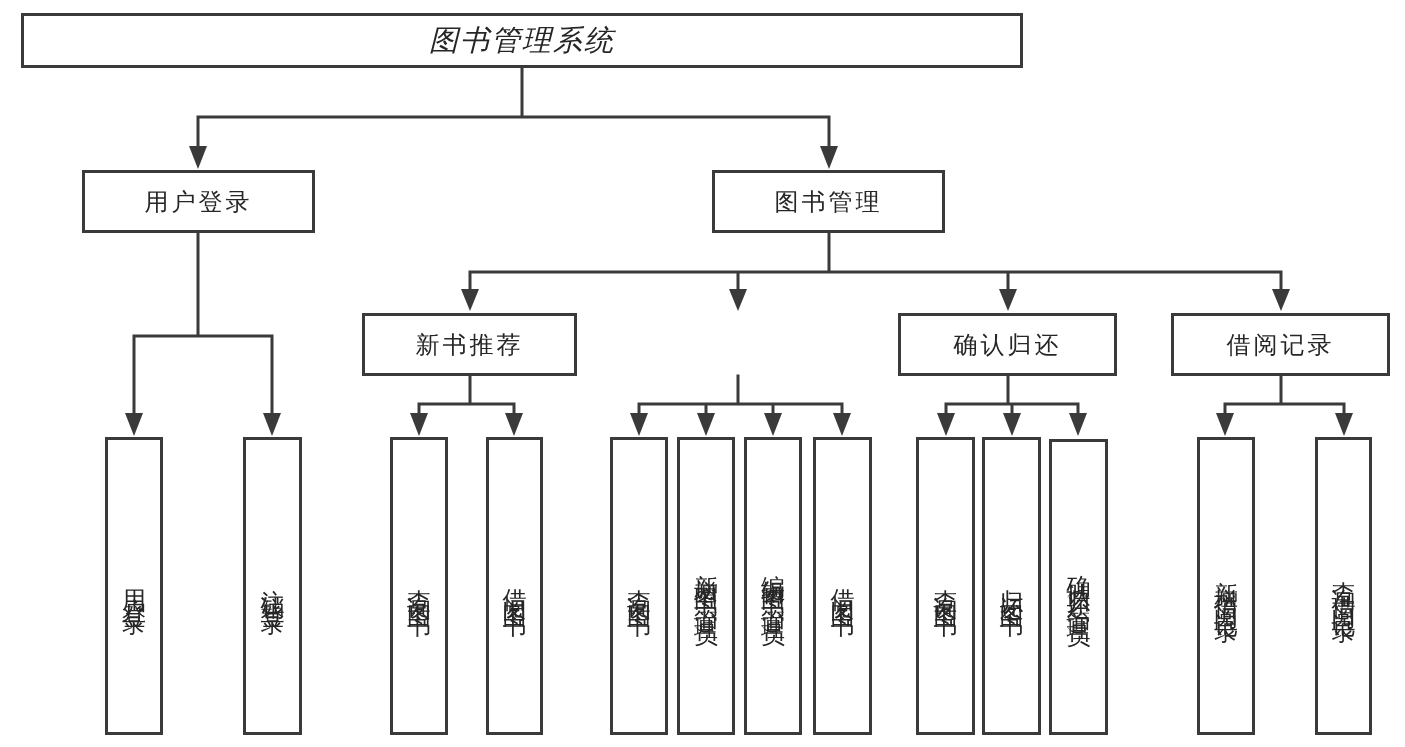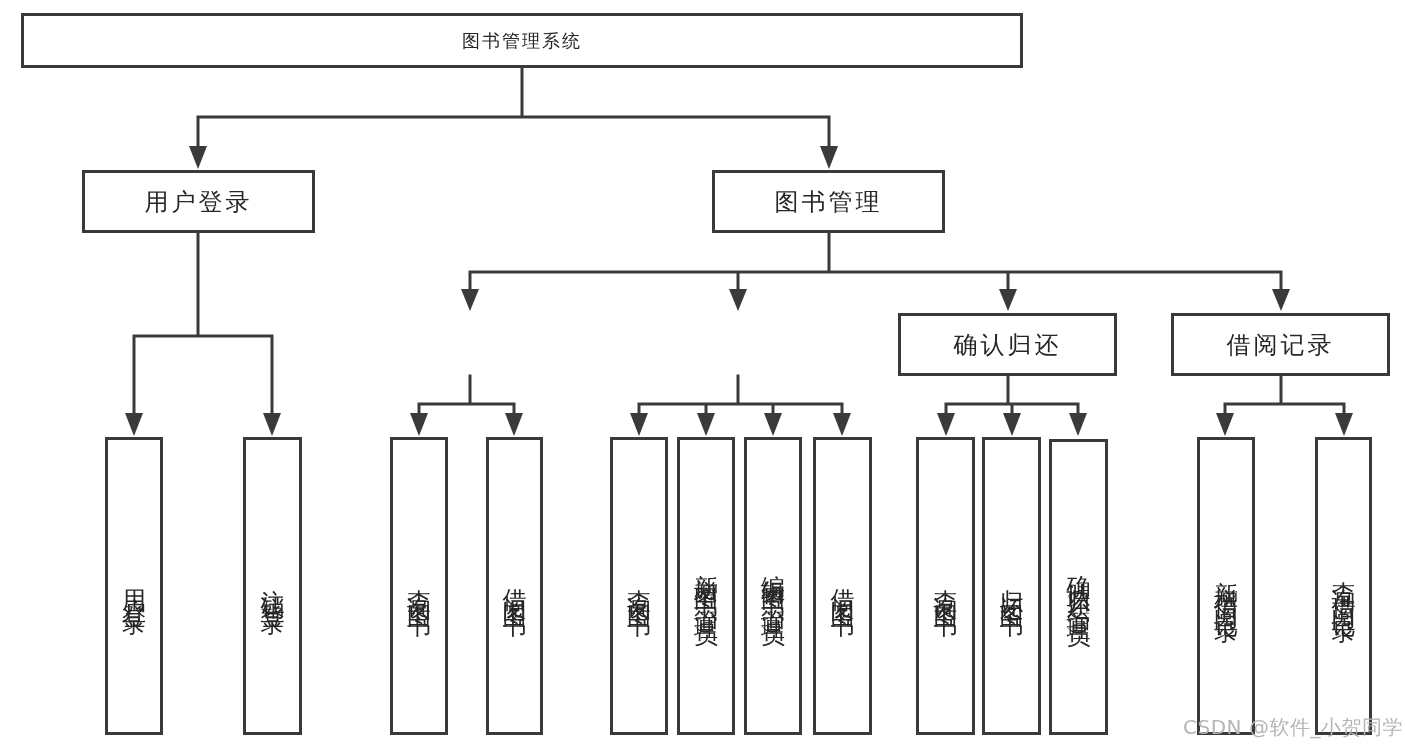--- a/index.html
+++ b/index.html
@@ -43,22 +43,23 @@
     color: var(--text);
     z-index: 2;
   }
   .node.h span {
     font-size: 24px;
     letter-spacing: 3px;
     white-space: nowrap;
     line-height: 1;
   }
   .node.root span {
-    font-size: 18px;
+    font-size: 29px;
     letter-spacing: 2px;
+    font-style: italic;
   }
   .node.v span {
     writing-mode: vertical-rl;
     text-orientation: mixed;
     font-size: 24px;
     letter-spacing: 8px;
     line-height: 1;
   }
   .node.v.long span {
     letter-spacing: 7px;
@@ -126,20 +127,23 @@
     <span>图书管理系统</span>
   </div>
 
   <div class="node h" style="left:82px; top:170px; width:233px; height:63px;">
     <span>用户登录</span>
   </div>
   <div class="node h" style="left:712px; top:170px; width:233px; height:63px;">
     <span>图书管理</span>
   </div>
 
+  <div class="node h" style="left:362px; top:313px; width:215px; height:63px;">
+    <span>新书推荐</span>
+  </div>
   <div class="node h" style="left:898px; top:313px; width:219px; height:63px;">
     <span>确认归还</span>
   </div>
   <div class="node h" style="left:1171px; top:313px; width:219px; height:63px;">
     <span>借阅记录</span>
   </div>
 
   <div class="node v" style="left:105px; top:437px; width:58px; height:298px;">
     <span>用户登录</span>
   </div>
@@ -177,15 +181,14 @@
     <span>确认归还（管理员）</span>
   </div>
 
   <div class="node v" style="left:1197px; top:437px; width:58px; height:298px;">
     <span>新增借阅记录</span>
   </div>
   <div class="node v" style="left:1315px; top:437px; width:57px; height:298px;">
     <span>查询借阅记录</span>
   </div>
 
-  <div class="watermark">CSDN @软件_小贺同学</div>
 
 </div>
 
 </body></html>

